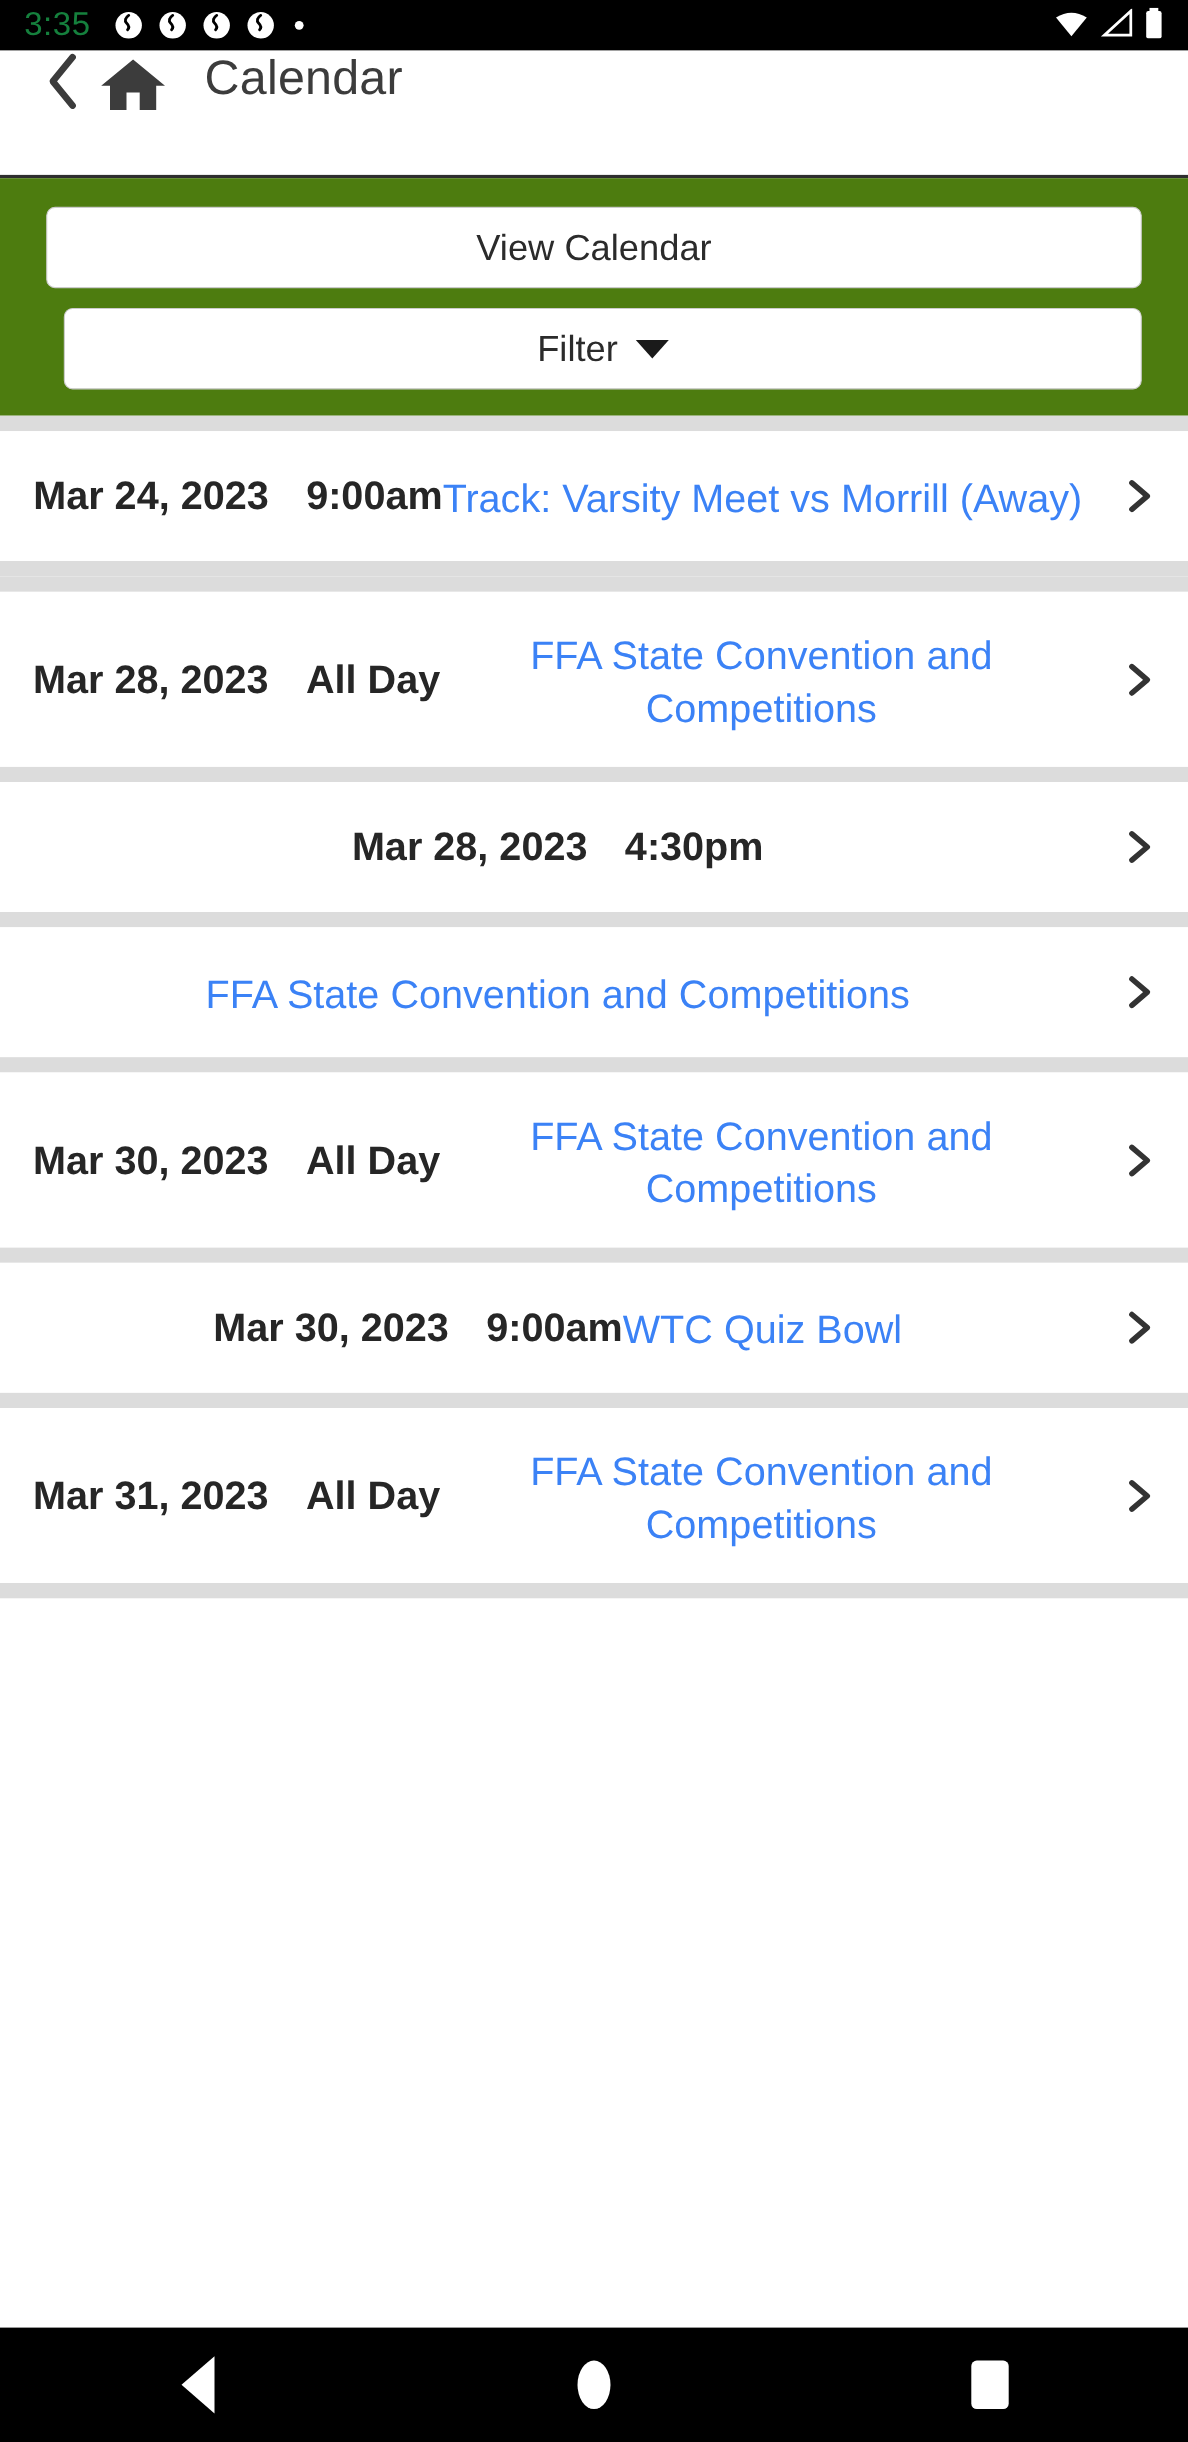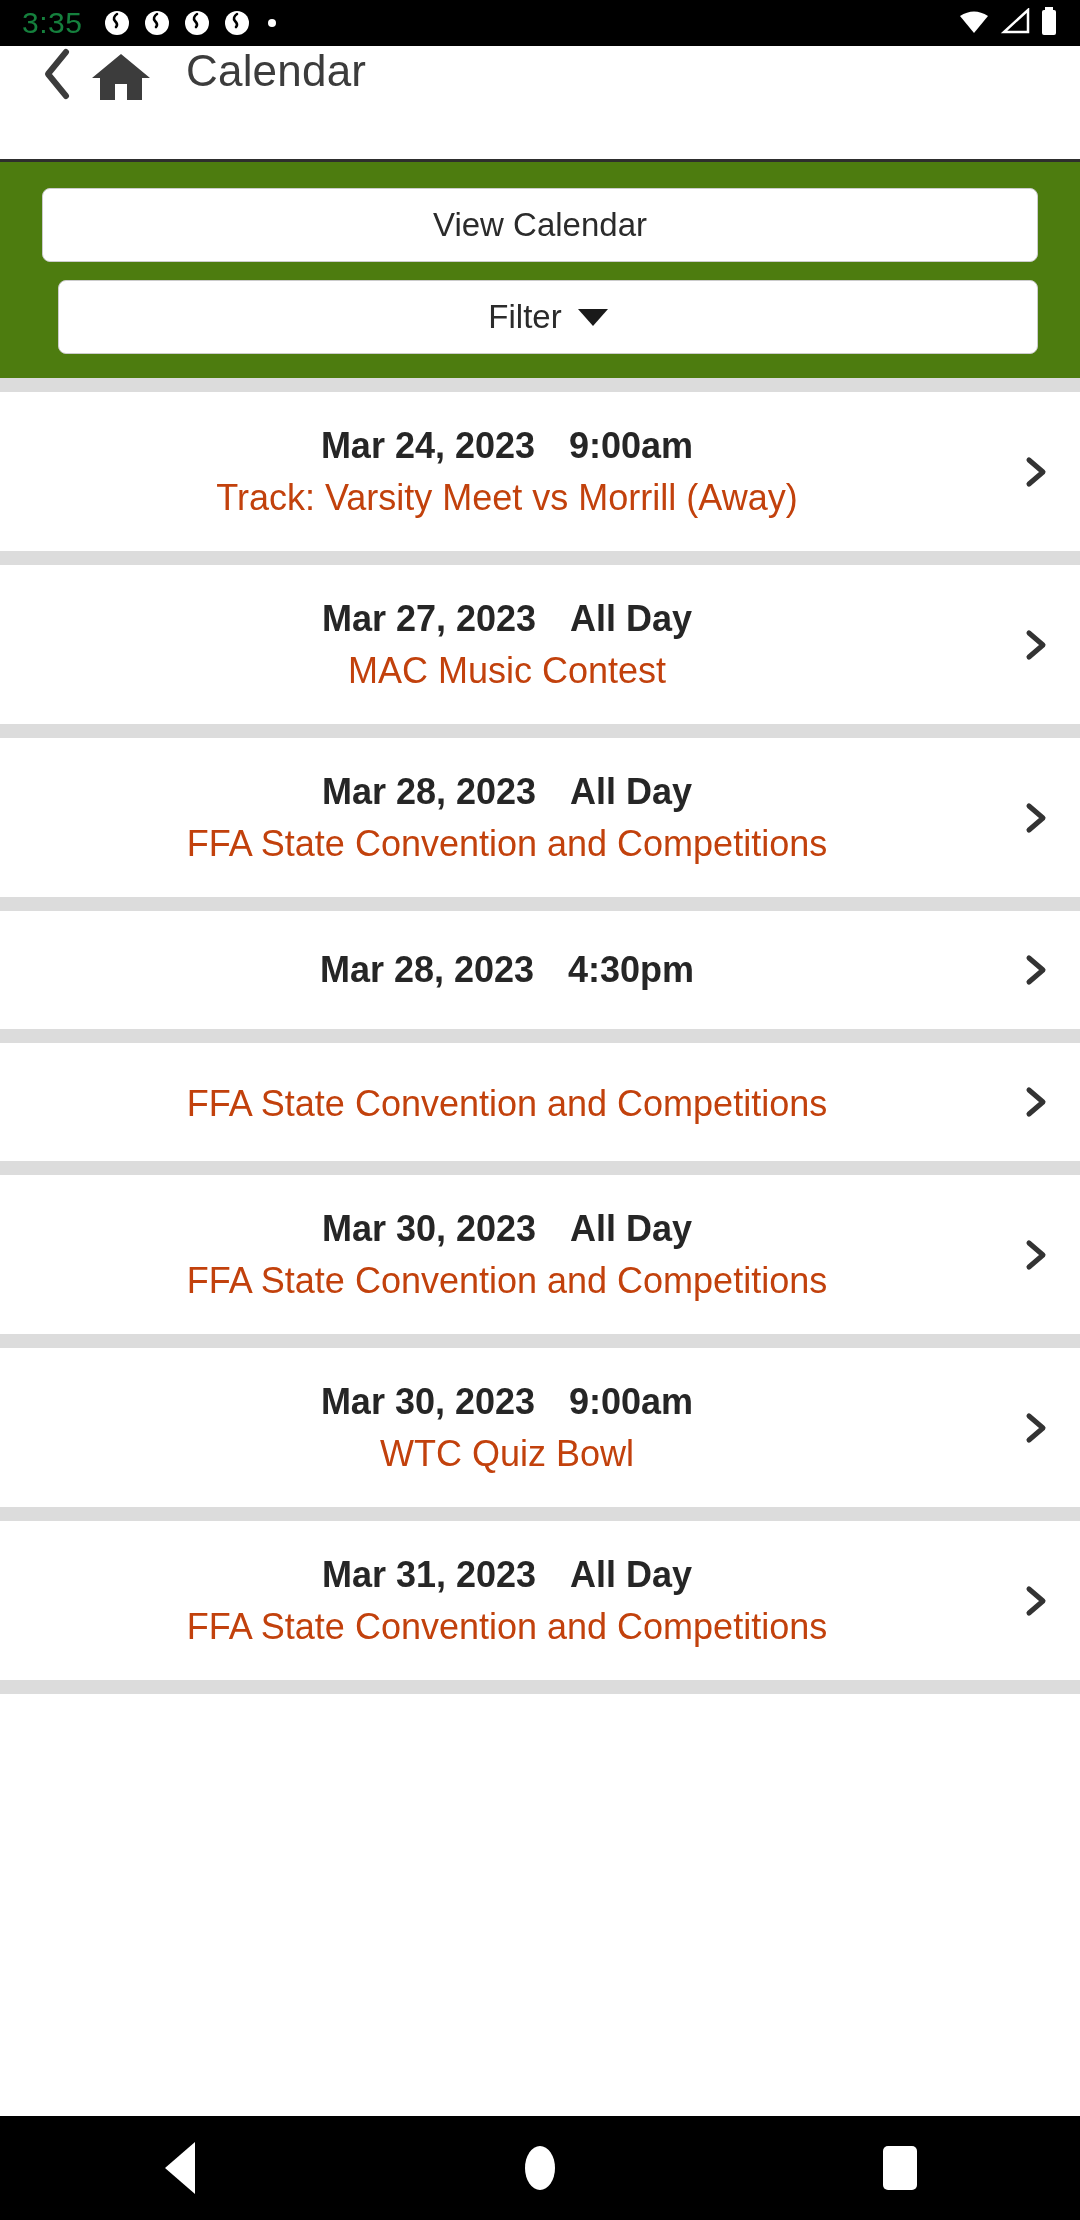--- a/index.html
+++ b/index.html
@@ -49,31 +49,31 @@
     border-left:15px solid transparent; border-right:15px solid transparent;
     border-top:17px solid #1a1a1a;
   }
 
   
   .list { background:#ffffff; }
   .sep { height:14px; background:#dcdcdc; }
   .row {
     position:relative; background:#ffffff;
     padding:30px 96px 30px 30px;
-    display:flex; flex-direction:column; align-items:center; justify-content:center;
+    display:flex; flex-direction:row; align-items:center; justify-content:center;
     min-height:118px;
   }
   .row-meta {
     font-size:36px; font-weight:bold; color:#262626;
     white-space:nowrap; line-height:1.32;
   }
   .row-meta .gap { display:inline-block; width:34px; }
   .row-title {
-    font-size:36px; color:#c2410c; line-height:1.32;
-    text-align:right; max-width:900px; margin-top:4px;
+    font-size:36px; color:#3b82f6; line-height:1.32;
+    text-align:center; max-width:900px; margin-top:4px;
   }
   .chev {
     position:absolute; right:28px; top:50%; transform:translateY(-50%);
     width:34px; height:34px;
   }
 
   
   .navbar {
     position:absolute; left:0; bottom:0; width:1080px; height:104px;
     background:#000000; display:flex; align-items:center; justify-content:space-around;
@@ -168,31 +168,20 @@
       <span>Mar 24, 2023</span><span class="gap"></span><span>9:00am</span>
     </div>
     <div class="row-title">Track: Varsity Meet vs Morrill (Away)</div>
     <span class="chev">
       <svg width="34" height="34" viewBox="0 0 34 34">
             <path d="M11 5 L25 17 L11 29" fill="none" stroke="#333333" stroke-width="5" stroke-linecap="round" stroke-linejoin="round"></path>
           </svg>
     </span>
   </div>
 <div class="sep"></div>
-  <div class="row">
-    <div class="row-meta">
-      <span>Mar 27, 2023</span><span class="gap"></span><span>All Day</span>
-    </div>
-    <div class="row-title">MAC Music Contest</div>
-    <span class="chev">
-      <svg width="34" height="34" viewBox="0 0 34 34">
-            <path d="M11 5 L25 17 L11 29" fill="none" stroke="#333333" stroke-width="5" stroke-linecap="round" stroke-linejoin="round"></path>
-          </svg>
-    </span>
-  </div>
 <div class="sep"></div>
   <div class="row">
     <div class="row-meta">
       <span>Mar 28, 2023</span><span class="gap"></span><span>All Day</span>
     </div>
     <div class="row-title">FFA State Convention and Competitions</div>
     <span class="chev">
       <svg width="34" height="34" viewBox="0 0 34 34">
             <path d="M11 5 L25 17 L11 29" fill="none" stroke="#333333" stroke-width="5" stroke-linecap="round" stroke-linejoin="round"></path>
           </svg>

